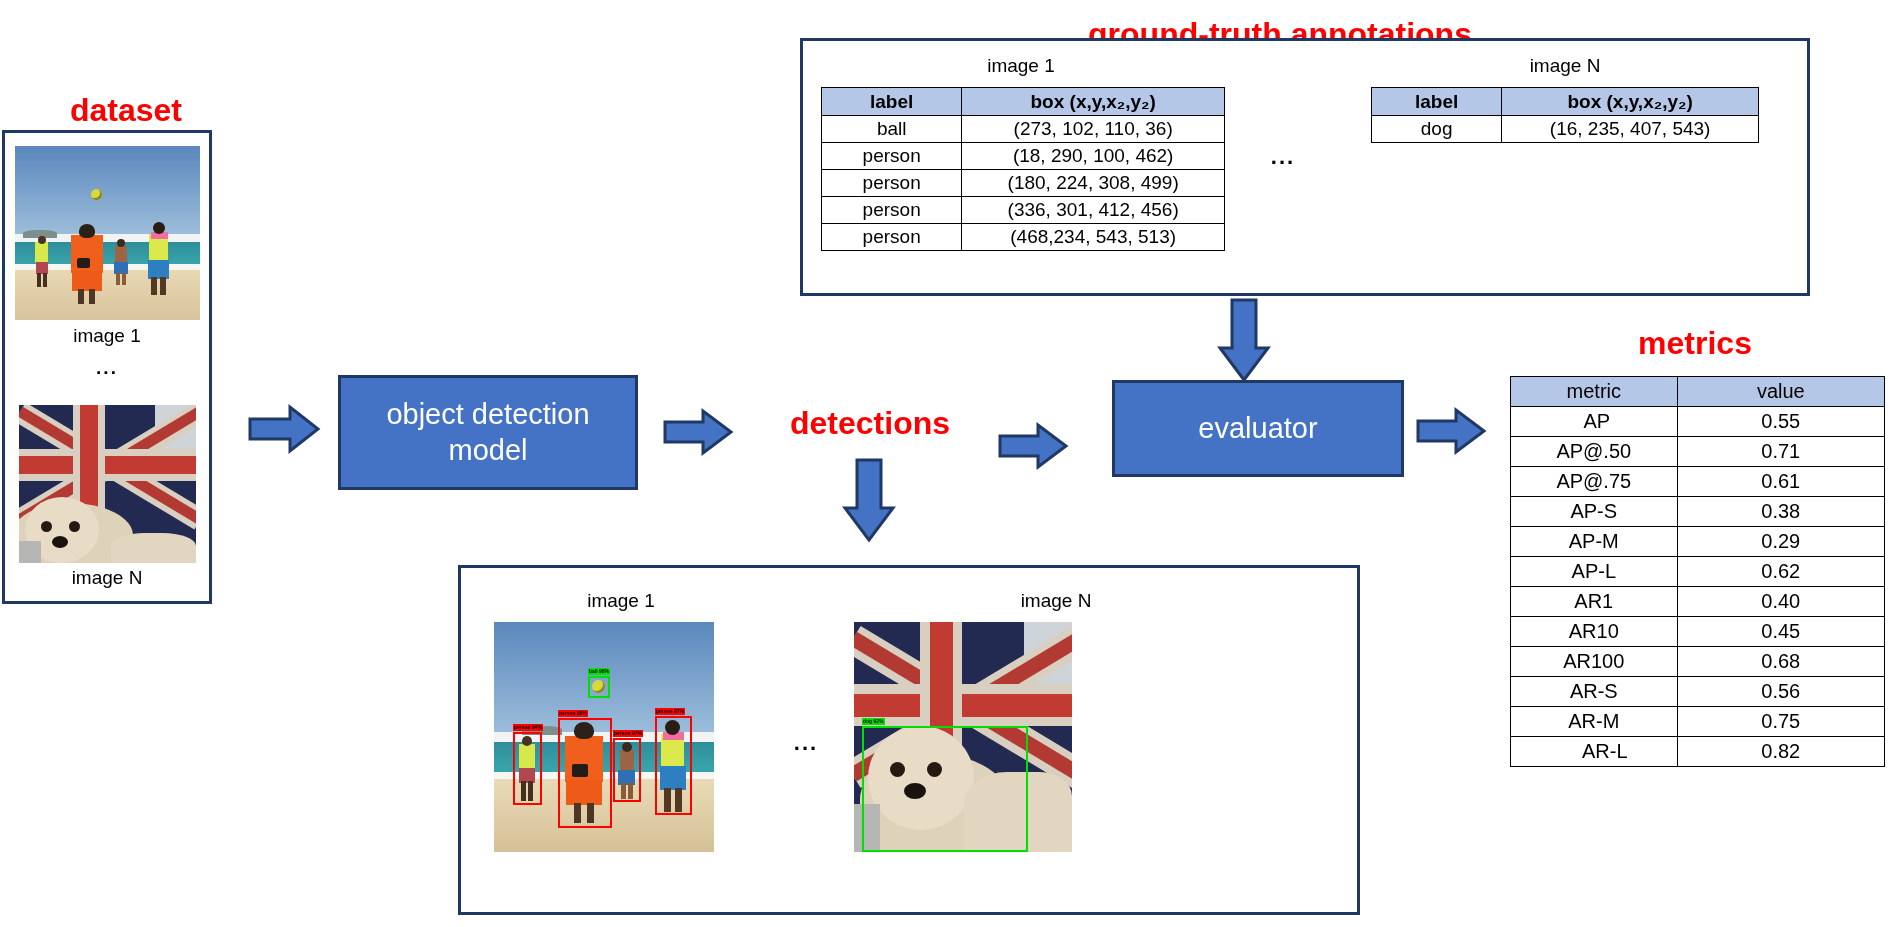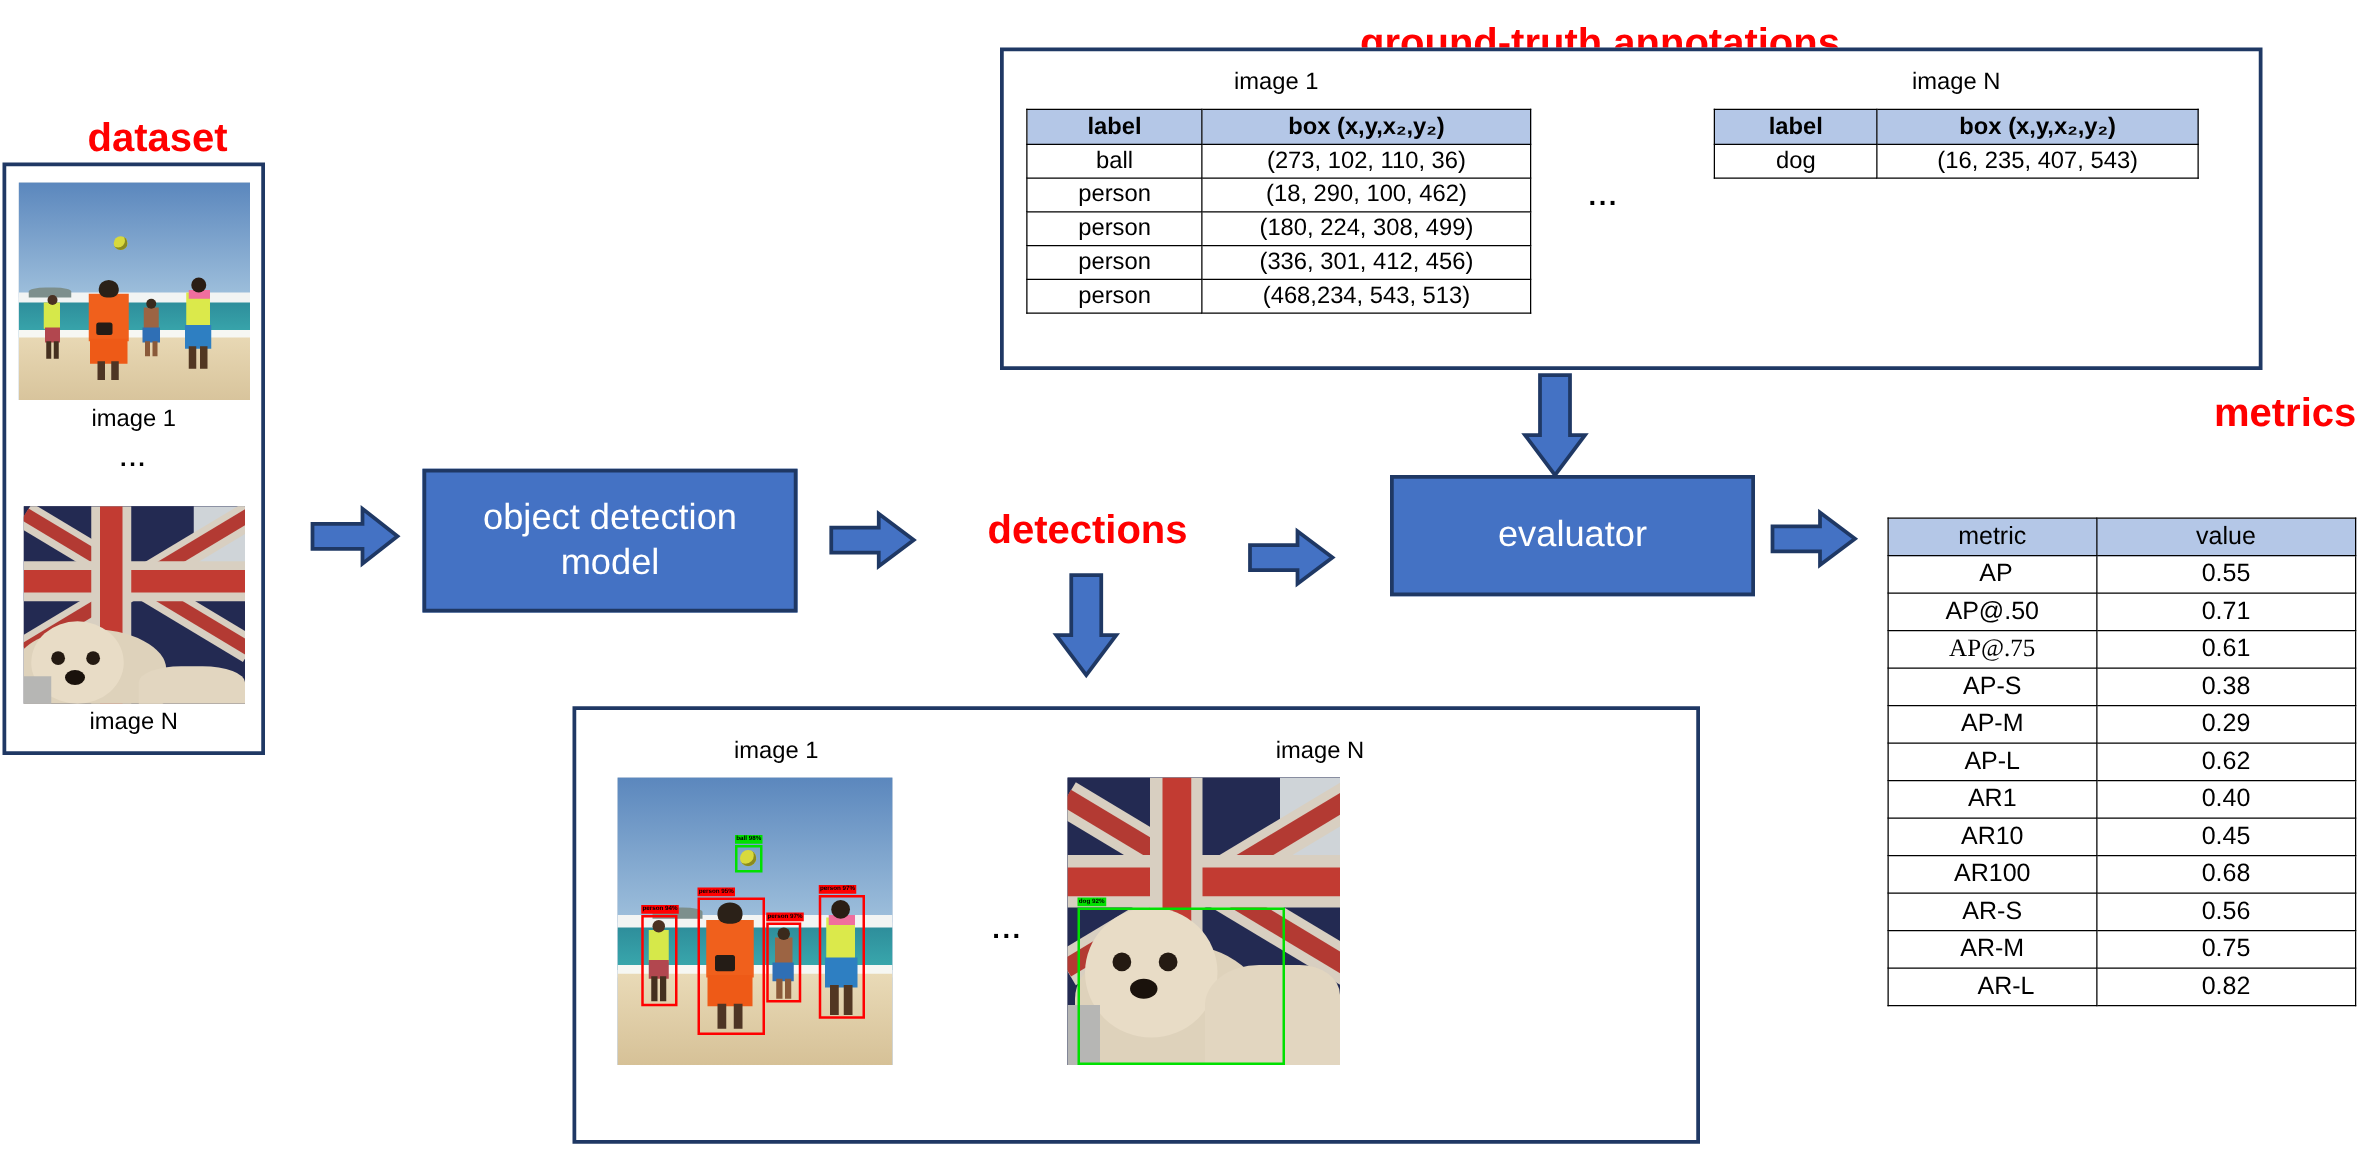--- a/index.html
+++ b/index.html
@@ -188,40 +188,40 @@
 </svg>
 
 <div class="proc-box" style="left:1112px;top:380px;width:292px;height:97px;font-size:29px;">
   <span>evaluator</span>
 </div>
 
 <svg class="abs" style="left:1418px;top:408px;width:68px;height:46px;" viewBox="0 0 68 46">
   <polygon points="0,13 38,13 38,2 66,23 38,44 38,33 0,33" fill="#4472C4" stroke="#1F3864" stroke-width="3"></polygon>
 </svg>
 
-<div class="red-title abs" style="left:1505px;top:312px;width:380px;font-size:32px;text-align:right;">metrics</div>
-
-<table class="tbl" style="position:absolute;left:1510px;top:376px;width:375px;font-size:20px;margin-top:38px;">
+<div class="red-title abs" style="left:1505px;top:325px;width:380px;font-size:32px;">metrics</div>
+
+<table class="tbl" style="position:absolute;left:1510px;top:376px;width:375px;font-size:20px;">
   <thead>
     <tr>
       <th style="width:163px;height:29px;font-weight:normal;">metric</th>
       <th style="width:212px;height:29px;font-weight:normal;">value</th>
     </tr>
   </thead>
   <tbody>
     <tr>
       <td style="height:29px;padding-left:12px;">AP</td>
       <td>0.55</td>
     </tr>
     <tr>
       <td style="height:29px;">AP@.50</td>
       <td>0.71</td>
     </tr>
     <tr>
-      <td style="height:29px;font-family:Liberation Serif, serif;">AP@.75</td>
+      <td style="height:29px;">AP@.75</td>
       <td>0.61</td>
     </tr>
     <tr>
       <td style="height:29px;">AP-S</td>
       <td>0.38</td>
     </tr>
     <tr>
       <td style="height:29px;">AP-M</td>
       <td>0.29</td>
     </tr>

